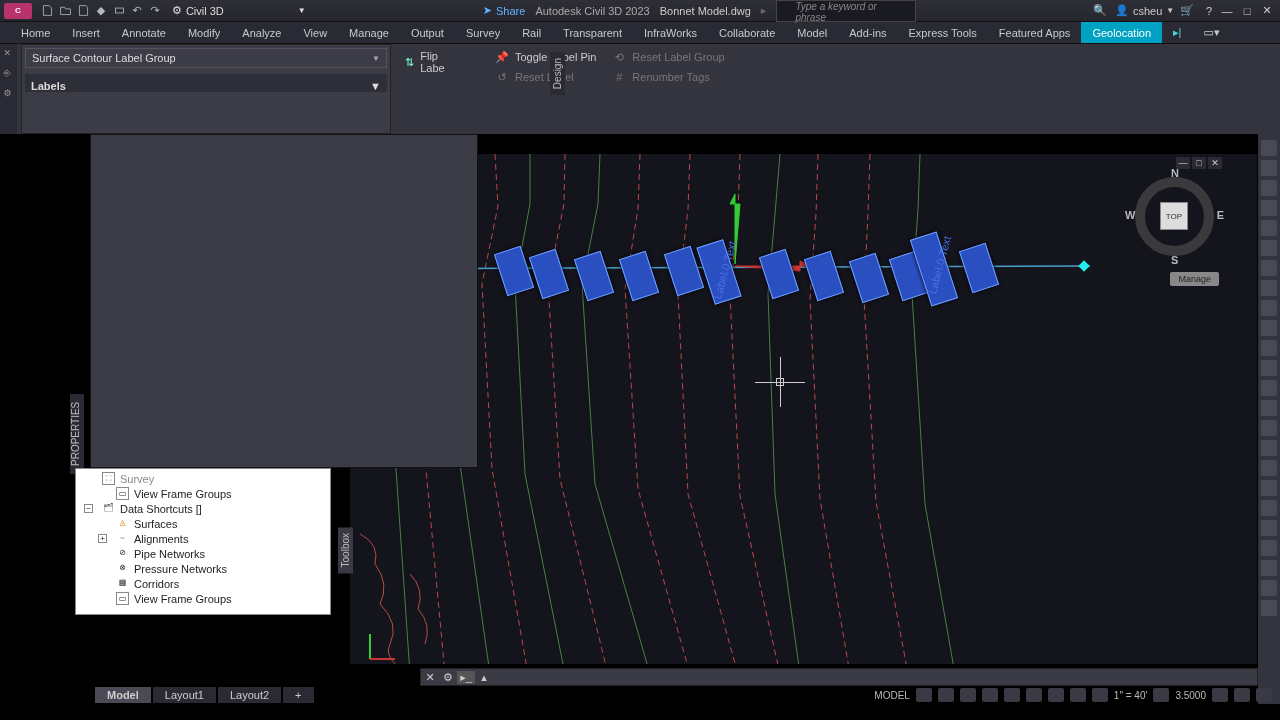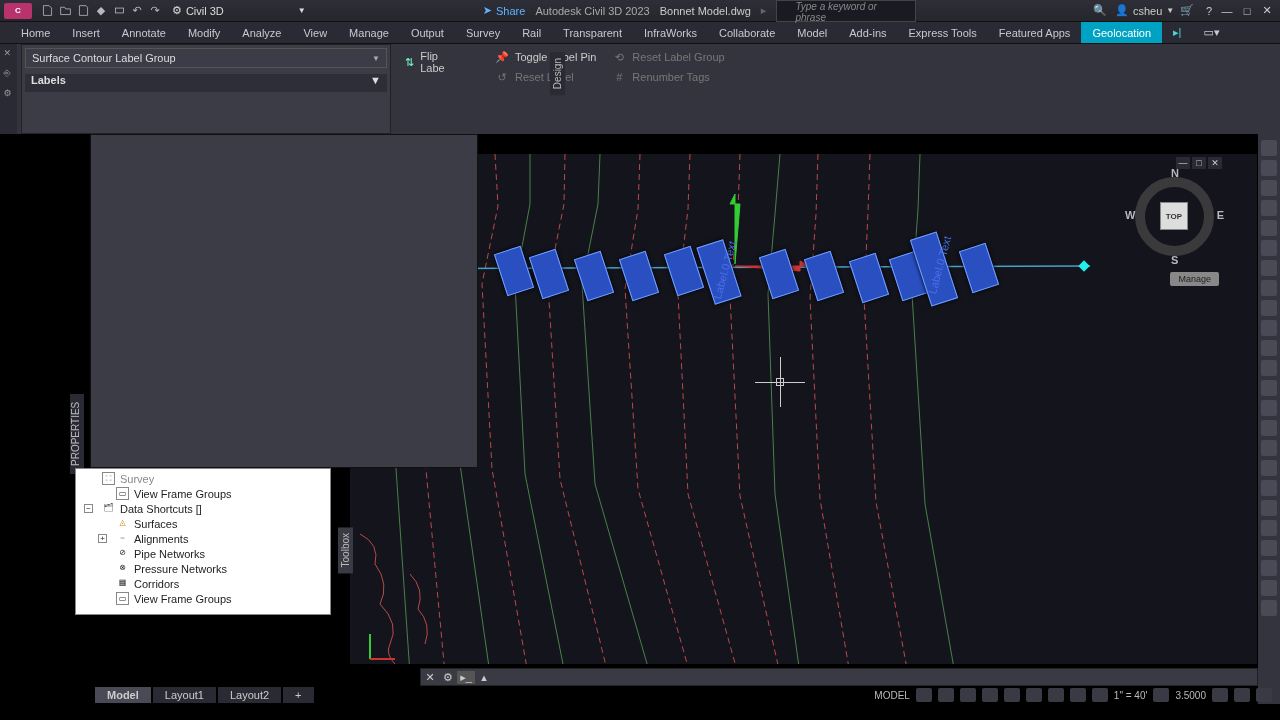--- a/index.html
+++ b/index.html
@@ -18,34 +18,34 @@
 .ribbon-tabs { height:22px; background:#2a2a34; display:flex; align-items:stretch; padding-left:10px; border-bottom:1px solid #111; }
 .ribbon-tab { padding:0 11px; display:flex; align-items:center; color:#c8c8d0; font-size:11px; cursor:pointer; }
 .ribbon-tab.active { background:#00a2c4; color:#fff; }
 .ribbon-tab.teal { color:#4dd4d4; }
 .ribbon-panel { height:90px; background:#34343e; display:flex; position:relative; }
 .side-toggles { width:17px; background:#2a2a34; display:flex; flex-direction:column; align-items:center; gap:10px; padding-top:4px; }
 .side-toggles span { width:10px; height:10px; color:#999; font-size:9px; }
 .props-block { width:370px; background:#3c3c46; border:1px solid #222; display:flex; flex-direction:column; padding:3px; }
 .props-dd { background:#3c3c48; border:1px solid #555; height:20px; display:flex; align-items:center; padding:0 6px; color:#ddd; font-size:11px; justify-content:space-between; }
 .props-dd .arr { font-size:8px; color:#aaa; }
-.props-section { background:#2e2e38; height:18px; margin-top:6px; display:flex; align-items:flex-start; padding:0 6px; justify-content:space-between; font-weight:700; color:#ddd; }
+.props-section { background:#2e2e38; height:18px; margin-top:6px; display:flex; align-items:flex-end; padding:0 6px; justify-content:space-between; font-weight:700; color:#ddd; }
 .rpanel-item { display:flex; align-items:center; gap:6px; padding:3px 8px; color:#ccc; font-size:11px; }
 .rpanel-item.dim { color:#777; }
 .rpanel-item .ic { width:14px; height:14px; display:inline-flex; align-items:center; justify-content:center; }
 .rpanel-col { display:flex; flex-direction:column; padding:3px 0; }
 .vtab { position:absolute; writing-mode:vertical-rl; transform:rotate(180deg); font-size:10px; color:#bbb; background:#2a2a34; padding:6px 2px; }
 .main-area { position:absolute; top:134px; left:0; right:0; bottom:16px; background:#000; }
 .left-strip { position:absolute; left:0; top:0; bottom:0; width:14px; background:#2a2a34; writing-mode:vertical-rl; transform:rotate(180deg); text-align:center; color:#bbb; font-size:10px; padding:6px 0; z-index:5; }
 .props-overlay { position:absolute; left:90px; top:0; width:388px; height:334px; background:#3c3c46; border:1px solid #111; z-index:4; }
 .canvas { position:absolute; left:350px; right:23px; top:20px; bottom:40px; background:#14141c; overflow:hidden; }
 .canvas svg { position:absolute; top:0; left:0; width:100%; height:100%; }
 .viewcube { position:absolute; right:35px; top:15px; width:95px; height:95px; }
 .viewcube .ring { position:absolute; inset:8px; border:10px solid #5a5a5a; border-radius:50%; opacity:.55; }
-.viewcube .cube { position:absolute; left:33px; top:33px; width:28px; height:28px; background:#ddd; border:1px solid #888; display:flex; align-items:center; justify-content:center; font-size:8px; color:#333; font-weight:700; }
+.viewcube .cube { position:absolute; left:33px; top:33px; width:28px; height:28px; background:#ddd; border:1px solid #888; display:flex; align-items:center; justify-content:center; font-size:8px; color:#333; font-weight:400; }
 .viewcube .dir { position:absolute; color:#b8b8c2; font-size:11px; font-weight:700; }
 .vc-label { position:absolute; right:38px; top:118px; background:#888; color:#222; font-size:9px; padding:2px 8px; border-radius:2px; }
 .label-block { position:absolute; width:28px; height:44px; background:#2a4fc0; border:1px solid #6fa0ff; transform:rotate(-18deg); box-shadow:0 0 4px #000; }
 .contour-text { position:absolute; color:#4a6fe8; font-size:11px; transform:rotate(-75deg); white-space:nowrap; }
 .right-tools { position:absolute; right:0; top:0; bottom:0; width:22px; background:#34343e; display:flex; flex-direction:column; align-items:center; gap:4px; padding-top:6px; }
 .right-tools .t { width:16px; height:16px; background:#4a4a56; border-radius:2px; }
 .tree-panel { position:absolute; left:75px; top:334px; width:256px; background:#fff; color:#222; border:1px solid #888; z-index:6; padding:2px 0 8px 0; }
 .tree-item { display:flex; align-items:center; gap:5px; padding:1px 4px 1px 26px; font-size:11px; }
 .tree-item.l2 { padding-left:40px; }
 .tree-item .ic { width:13px; height:13px; display:inline-block; border:1px solid #888; font-size:8px; text-align:center; line-height:11px; }

